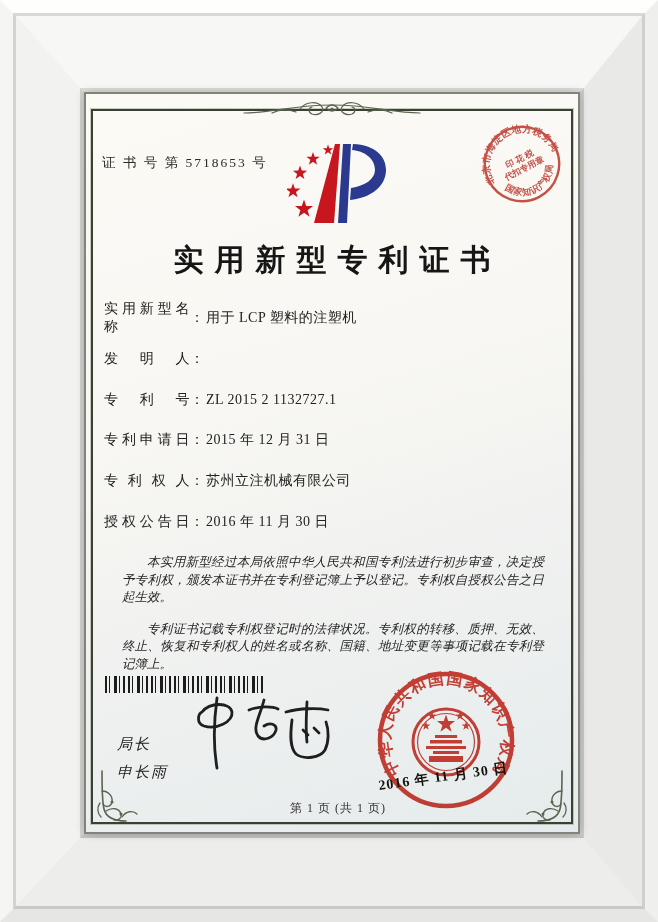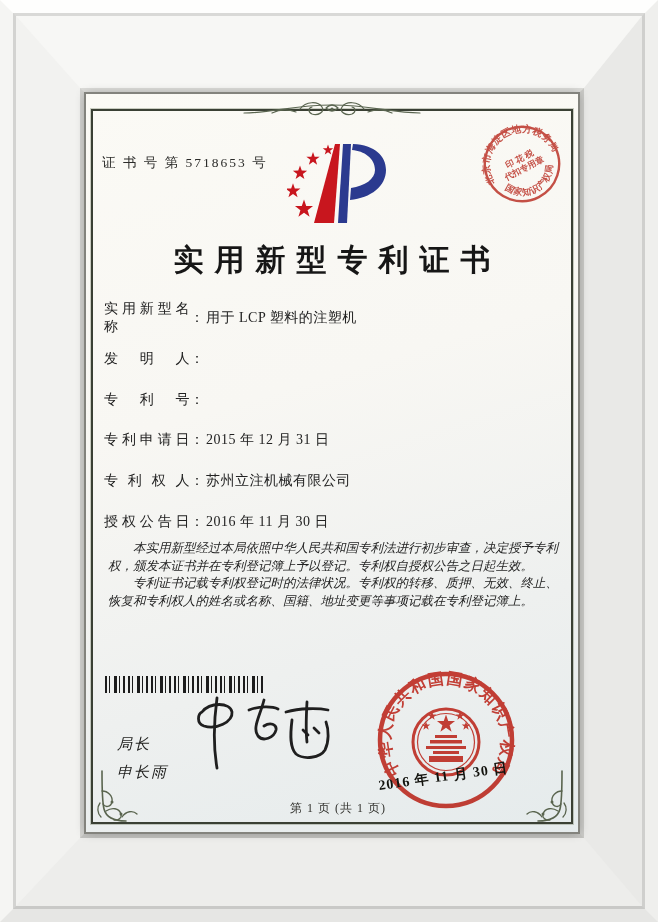--- a/index.html
+++ b/index.html
@@ -29,21 +29,21 @@
     transform:rotate(-27deg);mix-blend-mode:multiply;opacity:.88;}
   .title{position:absolute;left:0;right:0;top:146px;text-align:center;
     font-size:30px;font-weight:700;color:#161616;letter-spacing:11px;text-indent:11px;}
   .fields{position:absolute;left:18px;right:16px;top:204px;}
   .frow{height:40.7px;display:flex;align-items:center;font-size:14px;color:#222;}
   .flabel{width:86px;text-align:justify;text-align-last:justify;letter-spacing:.5px;}
   .fcolon{width:16px;}
   .fvalue{flex:1;letter-spacing:.5px;}
   .body-text{position:absolute;left:22px;right:20px;top:446px;font-size:12.5px;
     line-height:17.5px;color:#242424;text-align:justify;font-style:italic;}
-  .body-text p{margin:0;text-indent:2em;font-style:italic;}
+  .body-text p{margin:14px;text-indent:2em;font-style:italic;}
   .barcode{position:absolute;left:19px;top:582px;width:158px;height:17px;
     background-image:repeating-linear-gradient(90deg,
       #1c1c1c 0px,#1c1c1c 2px,transparent 2px,transparent 4px,
       #1c1c1c 4px,#1c1c1c 5px,transparent 5px,transparent 9px,
       #1c1c1c 9px,#1c1c1c 12px,transparent 12px,transparent 14px,
       #1c1c1c 14px,#1c1c1c 15px,transparent 15px,transparent 18px,
       #1c1c1c 18px,#1c1c1c 20px,transparent 20px,transparent 23px);}
   .director{position:absolute;left:31px;top:636px;font-size:15px;color:#1d1d1b;
     letter-spacing:2px;line-height:28px;font-style:italic;}
   .signature{position:absolute;left:100px;top:596px;width:150px;height:85px;}
@@ -130,20 +130,21 @@
           <span class="fcolon">：</span>
           <span class="fvalue">用于 LCP 塑料的注塑机</span>
       </div>
       <div class="frow">
         <span class="flabel">发明人</span>
           <span class="fcolon">：</span>
       </div>
       <div class="frow">
         <span class="flabel">专利号</span>
           <span class="fcolon">：</span>
+          <span class="fvalue">ZL 2015 2 1132727.1</span>
       </div>
       <div class="frow">
         <span class="flabel">专利申请日</span>
           <span class="fcolon">：</span>
           <span class="fvalue">2015 年 12 月 31 日</span>
       </div>
       <div class="frow">
         <span class="flabel">专利权人</span>
           <span class="fcolon">：</span>
           <span class="fvalue">苏州立注机械有限公司</span>

